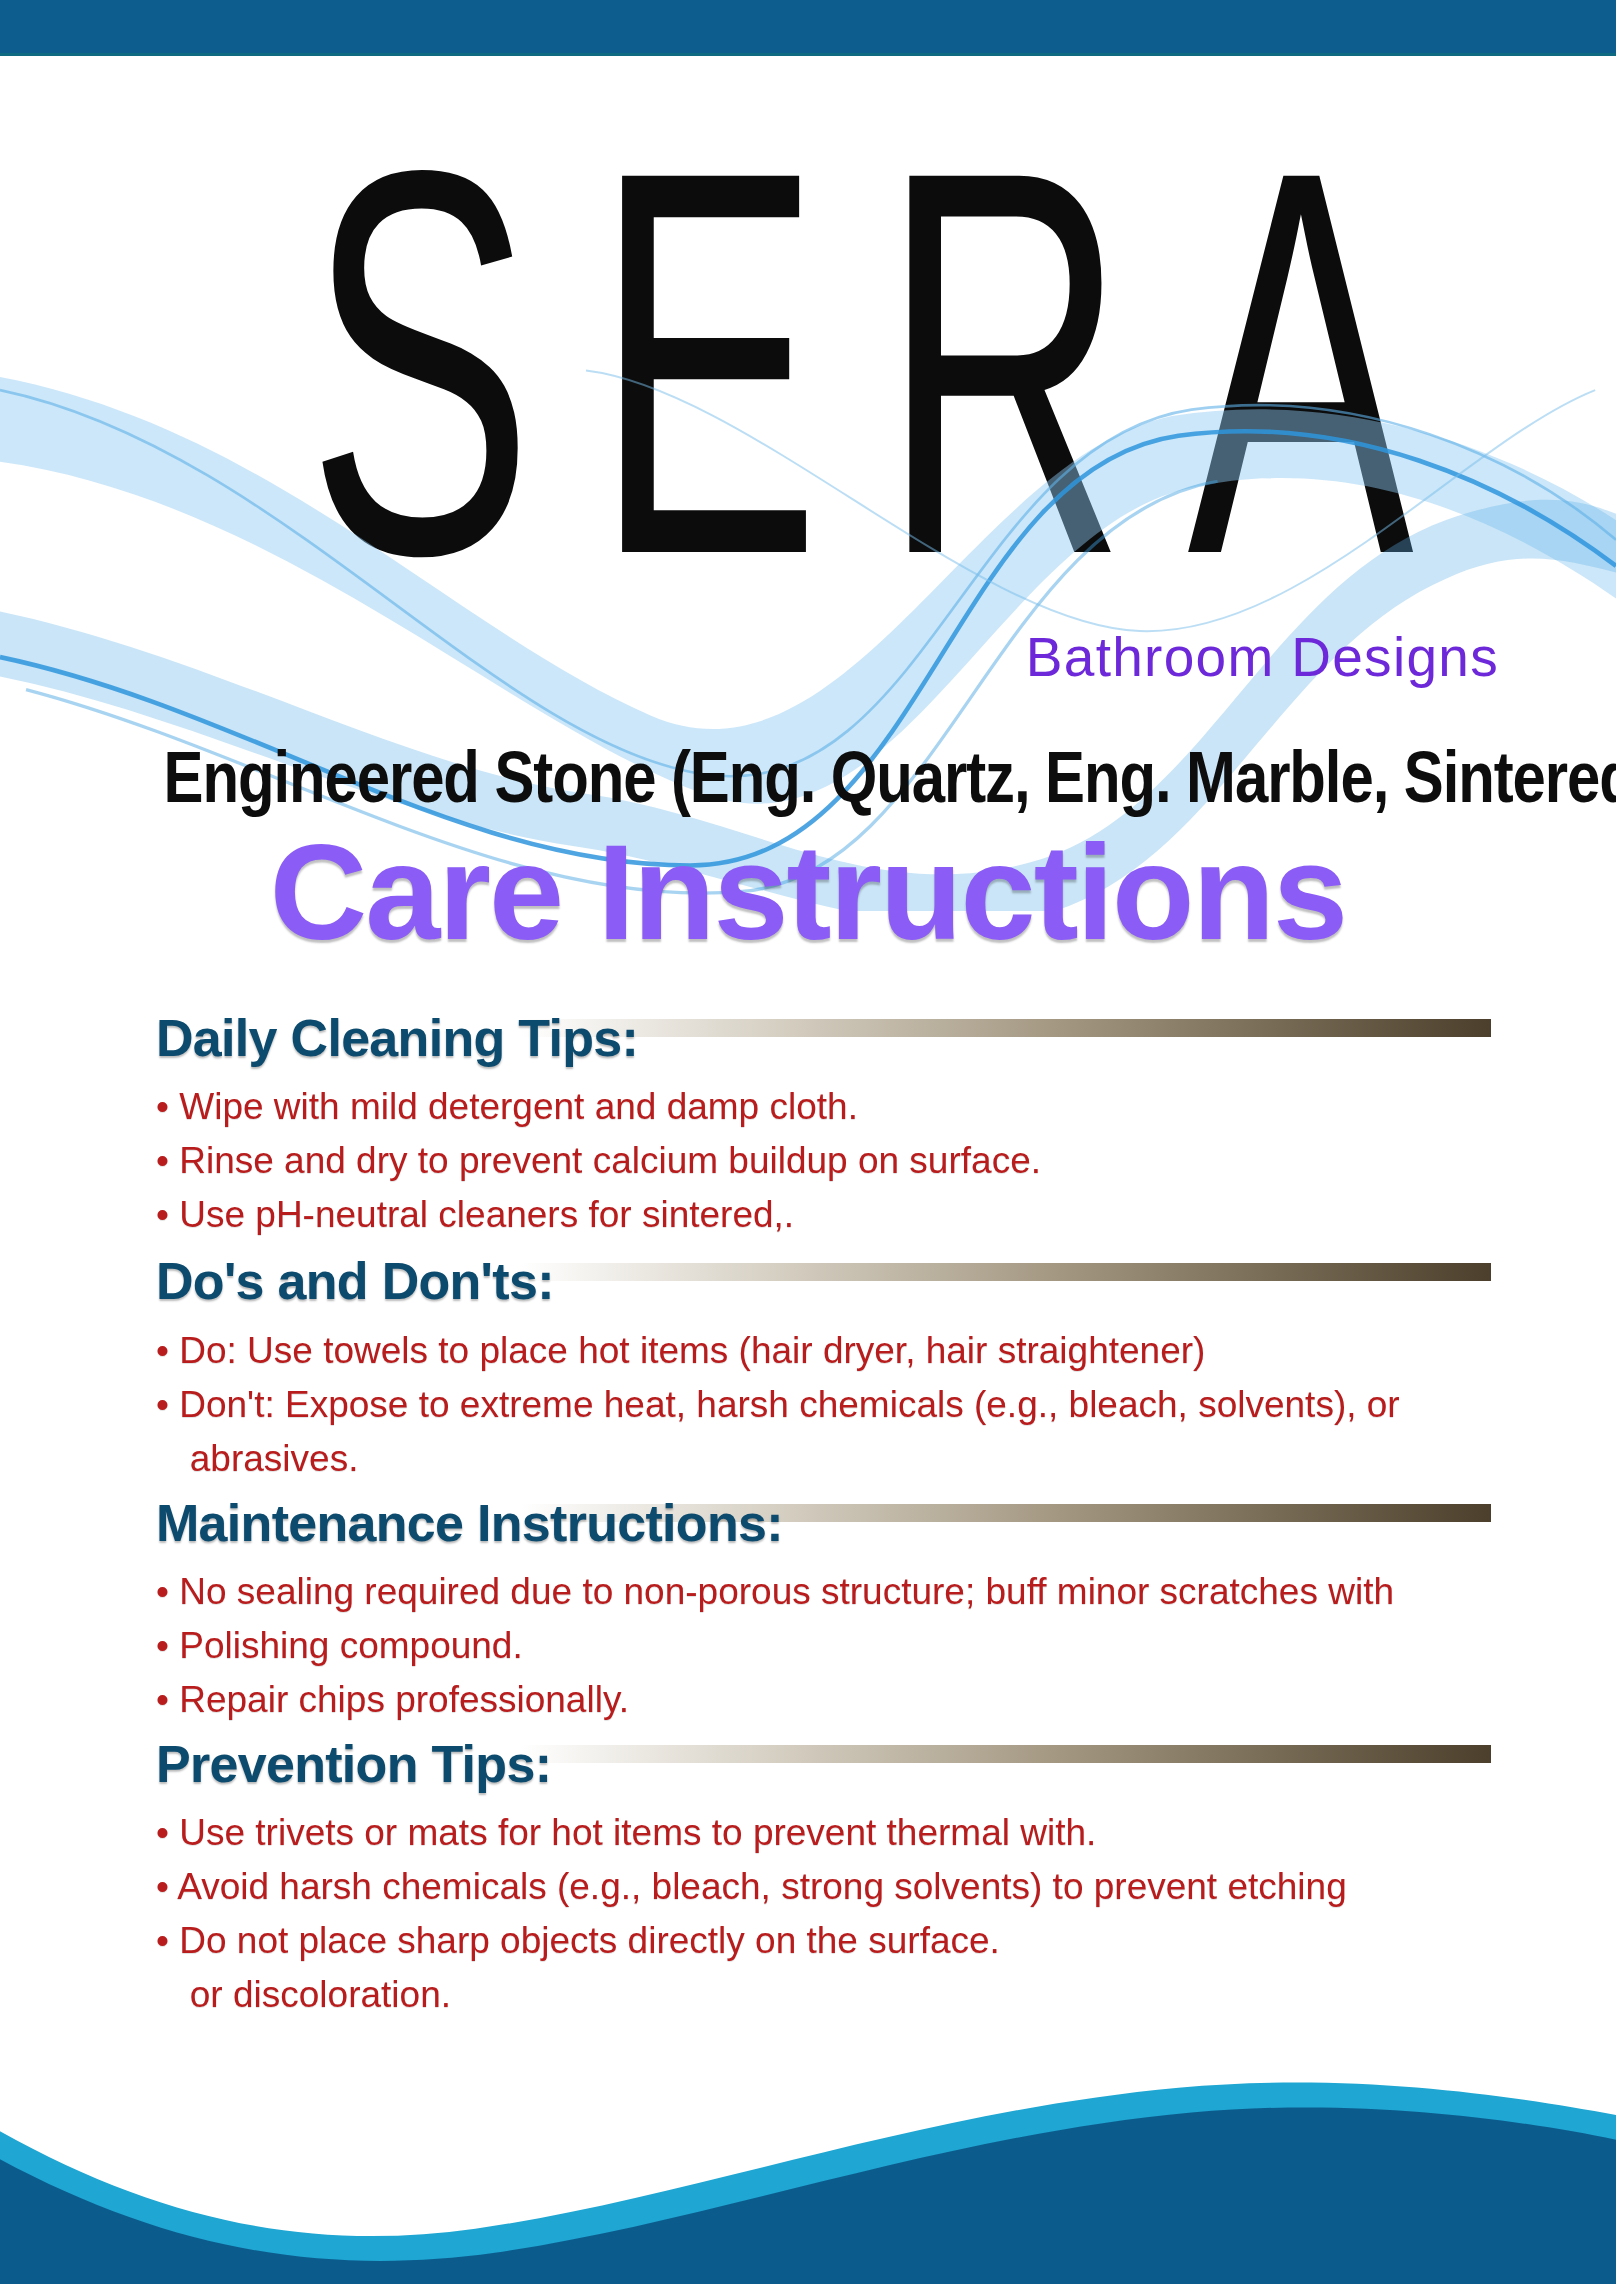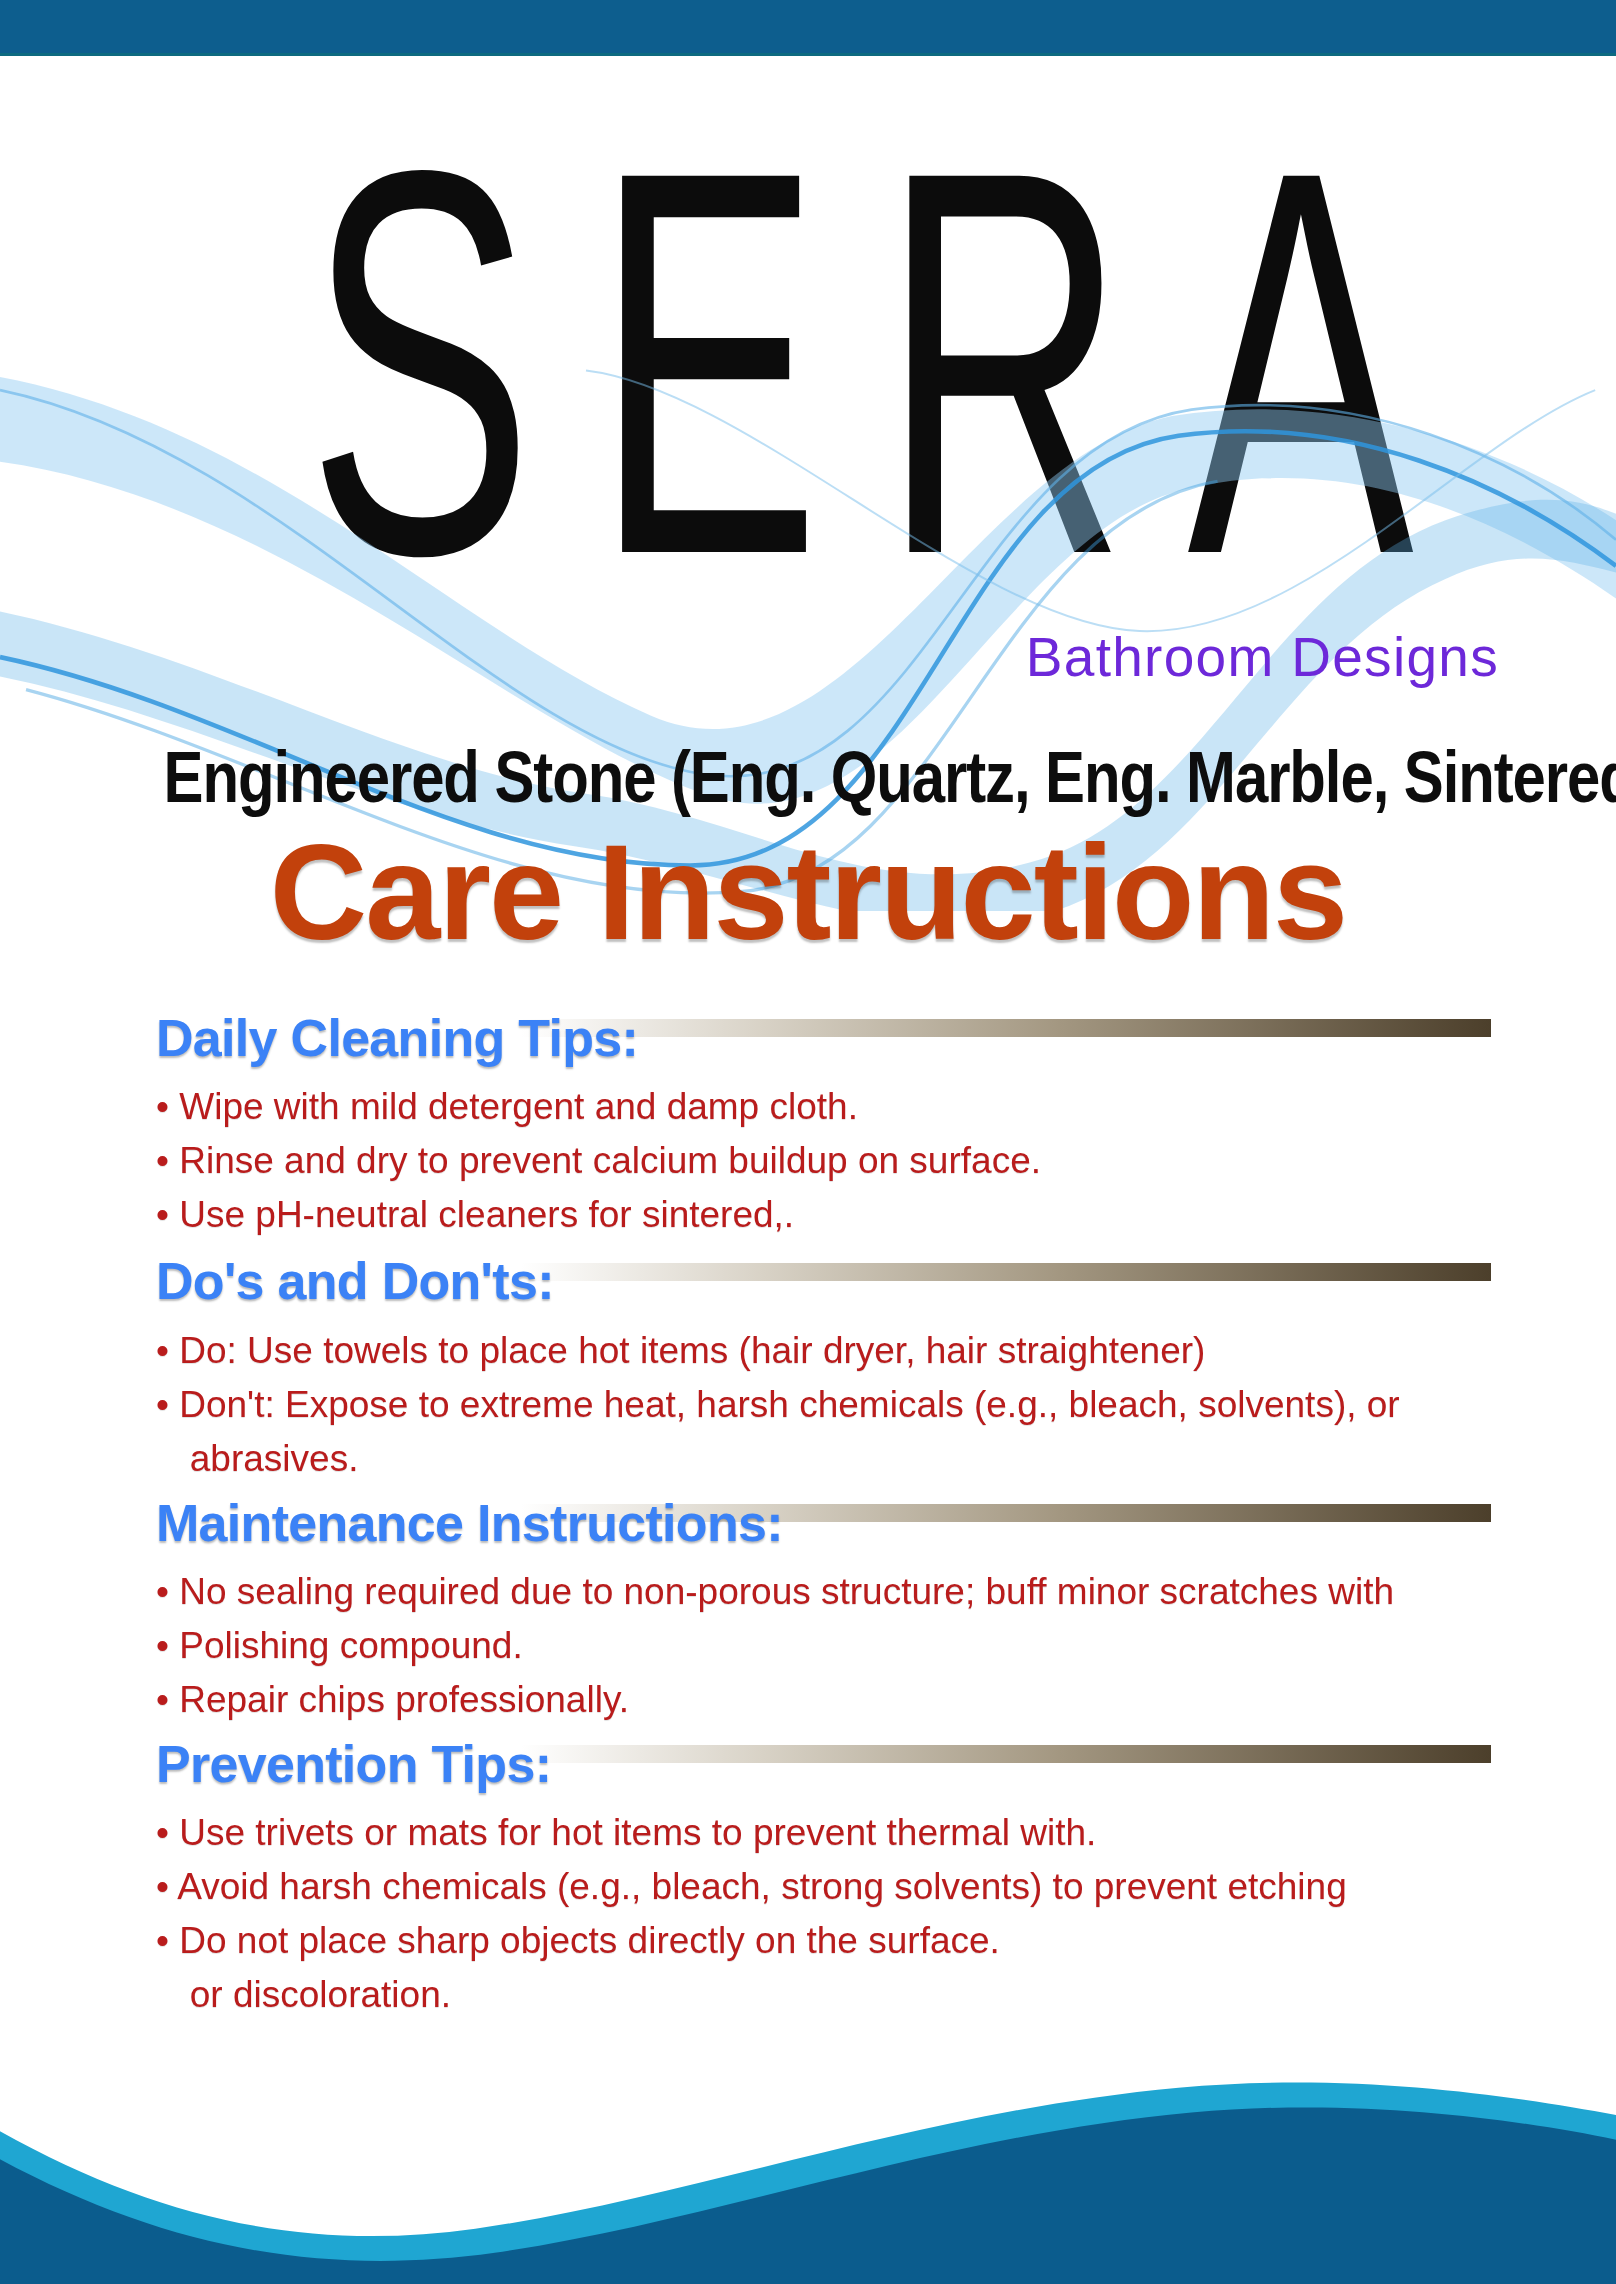--- a/index.html
+++ b/index.html
@@ -31,29 +31,29 @@
   }
   .subtitle{
     position:absolute;top:682px;left:0;width:100%;
     text-align:center;white-space:nowrap;
     font-size:73px;font-weight:700;color:#0d0d0d;letter-spacing:-1.3px;
   }
   .subtitle>span{display:inline-block;transform:scaleX(0.82);transform-origin:50% 50%;}
   .main-title{
     position:absolute;top:762px;left:0;width:100%;
     text-align:center;white-space:nowrap;
-    font-size:135px;font-weight:700;color:#c2410c;letter-spacing:-2px;
+    font-size:135px;font-weight:700;color:#8b5cf6;letter-spacing:-2px;
     text-shadow:0 2.6px 2px rgba(30,30,30,0.28);
   }
   
   .content{position:absolute;top:1009px;left:156px;width:1335px;}
   .section{position:relative;}
   .sec-head{
     position:relative;margin:0 0 19.5px 0;
-    font-size:52px;font-weight:700;line-height:1.15;color:#3b82f6;
+    font-size:52px;font-weight:700;line-height:1.15;color:#0c4a6e;
     letter-spacing:-0.7px;
     text-shadow:0 2px 2px rgba(30,30,30,0.3);
   }
   .sec-head .head-text{position:relative;z-index:1;}
   .head-rule{
     position:absolute;z-index:0;top:10.4px;left:365px;right:0;height:18px;
     background:linear-gradient(90deg,rgba(255,255,255,0) 0%,#d8d2c6 25%,#a49882 55%,#4c3f2b 100%);
   }
   .bullet{
     margin:0 0 17px 0;font-size:37px;line-height:1.0;color:#b91c1c;

